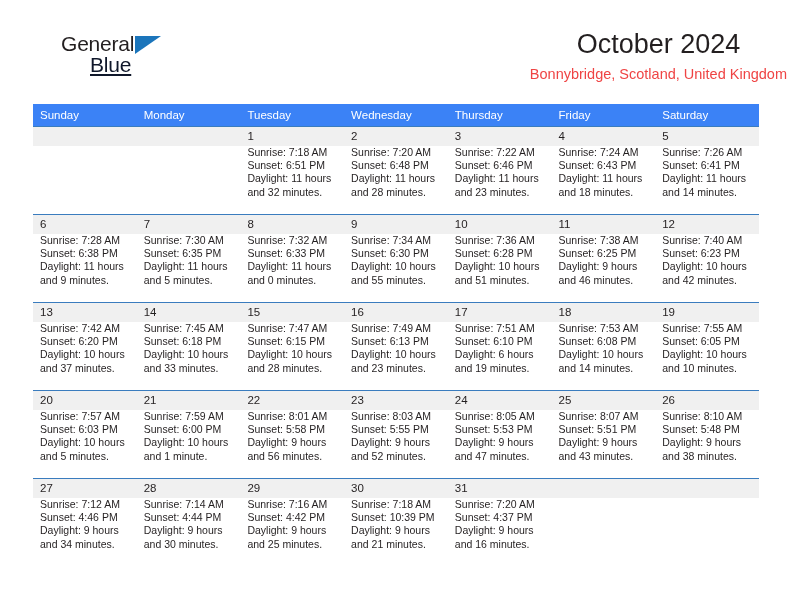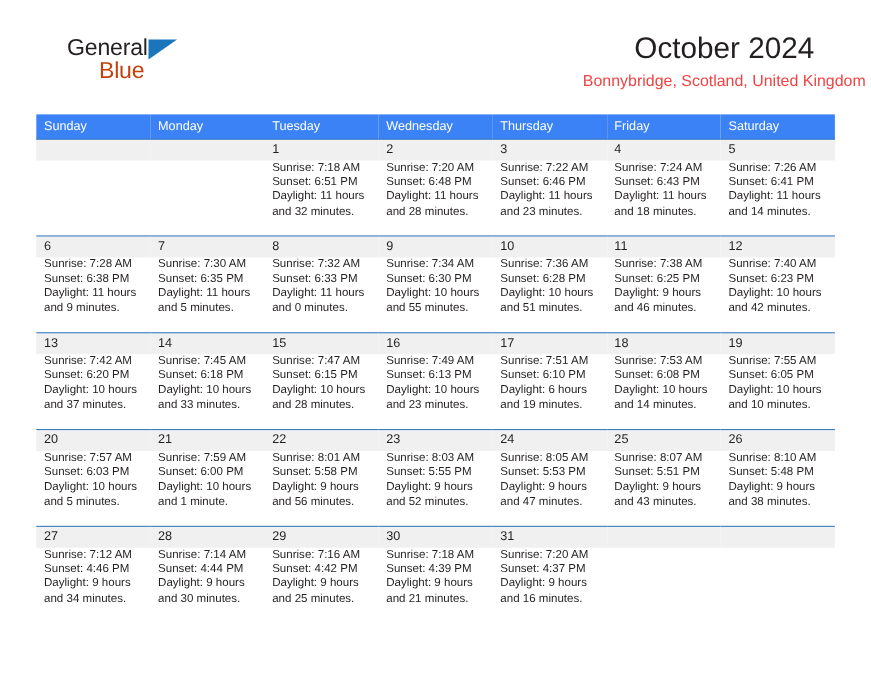--- a/index.html
+++ b/index.html
@@ -56,22 +56,23 @@
     height: 0;
     border-left: 26px solid #1b75bb;
     border-bottom: 18px solid transparent;
   }
   .logo-blue {
     position: absolute;
     left: 29px;
     top: 21px;
     font-size: 21px;
     letter-spacing: -0.2px;
-    color: #c2410c;
+    color: #0f172a;
     line-height: 23px;
+    text-decoration: underline;
   }
 
   .title-block {
     position: absolute;
     right: 0;
     top: 0;
     text-align: center;
   }
   .cal-title {
     font-size: 27px;
@@ -485,21 +486,21 @@
                 <div>Sunset: 4:42 PM</div>
                 <div class="daylight-wrap">Daylight: 9 hours and 25 minutes.</div>
               </div>
             </div>
           </td>
           <td>
             <div class="cell-inner">
               <div class="daynum">30</div>
               <div class="details">
                 <div>Sunrise: 7:18 AM</div>
-                <div>Sunset: 4:39 PM</div>
+                <div>Sunset: 10:39 PM</div>
                 <div class="daylight-wrap">Daylight: 9 hours and 21 minutes.</div>
               </div>
             </div>
           </td>
           <td>
             <div class="cell-inner">
               <div class="daynum">31</div>
               <div class="details">
                 <div>Sunrise: 7:20 AM</div>
                 <div>Sunset: 4:37 PM</div>

